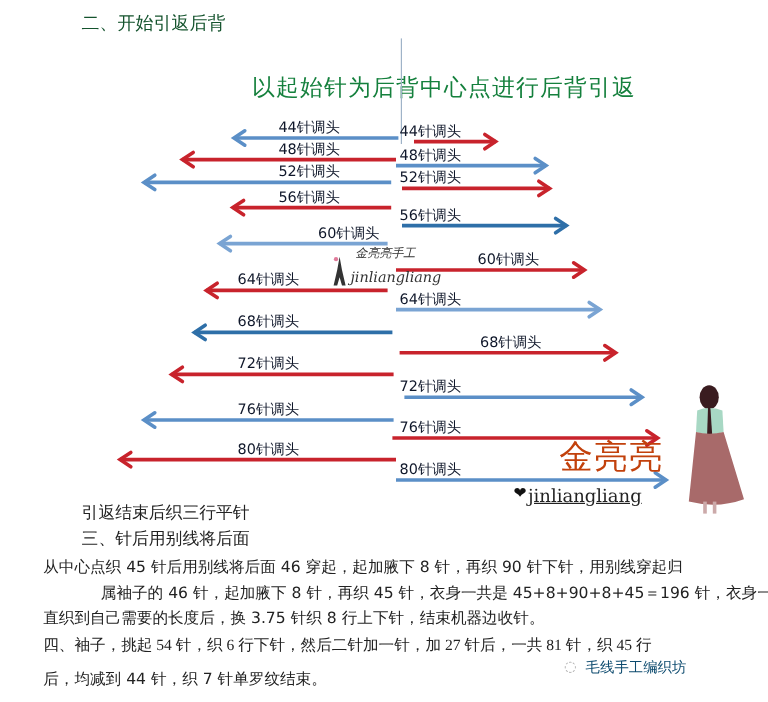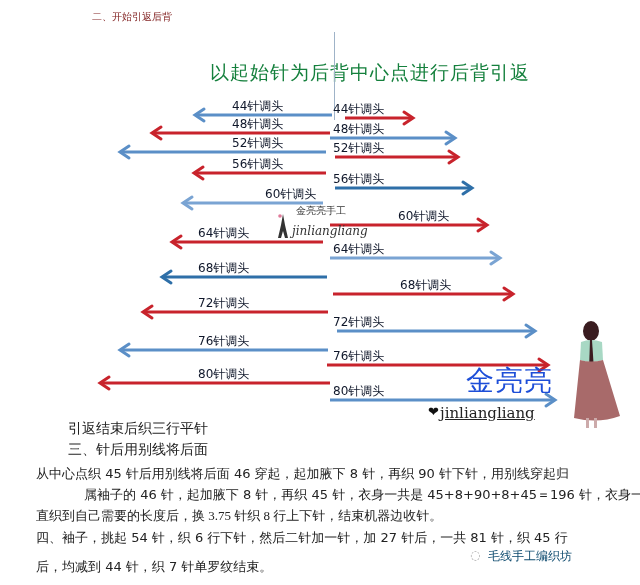--- a/index.html
+++ b/index.html
@@ -1,27 +1,27 @@
 <!DOCTYPE html>
 <html><head>
 <meta charset="utf-8">
 <style>
   html, body { margin:0; padding:0; background:#ffffff; }
   body { width:640px; height:585px; position:relative; overflow:hidden;
          font-family:"DejaVu Sans", sans-serif; color:#222; }
   .abs { position:absolute; }
-  .section-title { font-size:10px; color:#7f1d1d; white-space:nowrap;margin-left:24px; }
+  .section-title { font-size:15px; color:#14532d; white-space:nowrap; }
   .diagram-title { font-size:19px; color:#15803d; white-space:nowrap; letter-spacing:1px; }
   .center-line { position:absolute; left:334px; top:32px; width:1px; height:88px; background:#9fb3c8; }
   .arrow-label { position:absolute; font-size:12px; color:#0f172a; white-space:nowrap; line-height:14px; }
   svg.arrows { position:absolute; left:0; top:0; }
   .body-text { position:absolute; left:36px; font-size:13px; color:#222; line-height:21px; white-space:nowrap; }
-  .brand-cn { position:absolute; left:466px; top:362px; font-size:28px; color:#1d4ed8; font-family:"DejaVu Sans", sans-serif; letter-spacing:1px; }
+  .brand-cn { position:absolute; left:466px; top:362px; font-size:28px; color:#c2410c; font-family:"DejaVu Sans", sans-serif; letter-spacing:1px; }
   .brand-en { position:absolute; left:440px; top:404px; font-size:15px; color:#222; font-family:"DejaVu Serif", serif; text-decoration:underline; }
-  .watermark-cn { position:absolute; left:296px; top:204px; font-size:10px; color:#333; font-family:"DejaVu Serif", serif; }
+  .watermark-cn { position:absolute; left:296px; top:204px; font-size:10px; color:#333; font-family:"DejaVu Serif", serif;font-style:italic; }
   .watermark-en { position:absolute; left:292px; top:224px; font-size:12px; color:#333; font-style:italic; font-family:"DejaVu Serif", serif; }
   .footer-mark { position:absolute; left:488px; top:548px; font-size:12px; color:#0c4a6e; white-space:nowrap; }
 </style>
 </head>
 <body>
 
 <div class="abs section-title" style="left:68px; top:10px;">二、开始引返后背</div>
 
 <div class="abs diagram-title" style="left:210px; top:60px;">以起始针为后背中心点进行后背引返</div>
 
@@ -111,18 +111,18 @@
   <path d="M12 42 Q23 45 35 42 L52 98 Q30 106 6 100 Z" fill="#a86a6a"></path>
   <rect x="18" y="100" width="3" height="10" fill="#caa"></rect>
   <rect x="26" y="100" width="3" height="10" fill="#caa"></rect>
 </svg>
 
 <div class="body-text" style="left:68px; top:418px; font-size:14px;">引返结束后织三行平针</div>
 <div class="body-text" style="left:68px; top:439px; font-size:14px;">三、针后用别线将后面</div>
 
 <div class="body-text" style="top:463px;text-align:right;">从中心点织 45 针后用别线将后面 46 穿起，起加腋下 8 针，再织 90 针下针，用别线穿起归</div>
 <div class="body-text" style="top:484px;margin-left:48px;">属袖子的 46 针，起加腋下 8 针，再织 45 针，衣身一共是 45+8+90+8+45＝196 针，衣身一</div>
-<div class="body-text" style="top:505px;font-family:Liberation Serif, serif;">直织到自己需要的长度后，换 3.75 针织 8 行上下针，结束机器边收针。</div>
-<div class="body-text" style="top:527px;">四、袖子，挑起 54 针，织 6 行下针，然后二针加一针，加 27 针后，一共 81 针，织 45 行</div>
+<div class="body-text" style="top:505px;">直织到自己需要的长度后，换 3.75 针织 8 行上下针，结束机器边收针。</div>
+<div class="body-text" style="top:527px;font-family:Liberation Serif, serif;">四、袖子，挑起 54 针，织 6 行下针，然后二针加一针，加 27 针后，一共 81 针，织 45 行</div>
 <div class="body-text" style="top:556px;">后，均减到 44 针，织 7 针单罗纹结束。</div>
 
 <div class="abs" style="left:470px; top:548px; font-size:12px; color:#aaa;">◌</div>
 <div class="footer-mark">毛线手工编织坊</div>
 
 </body></html>

